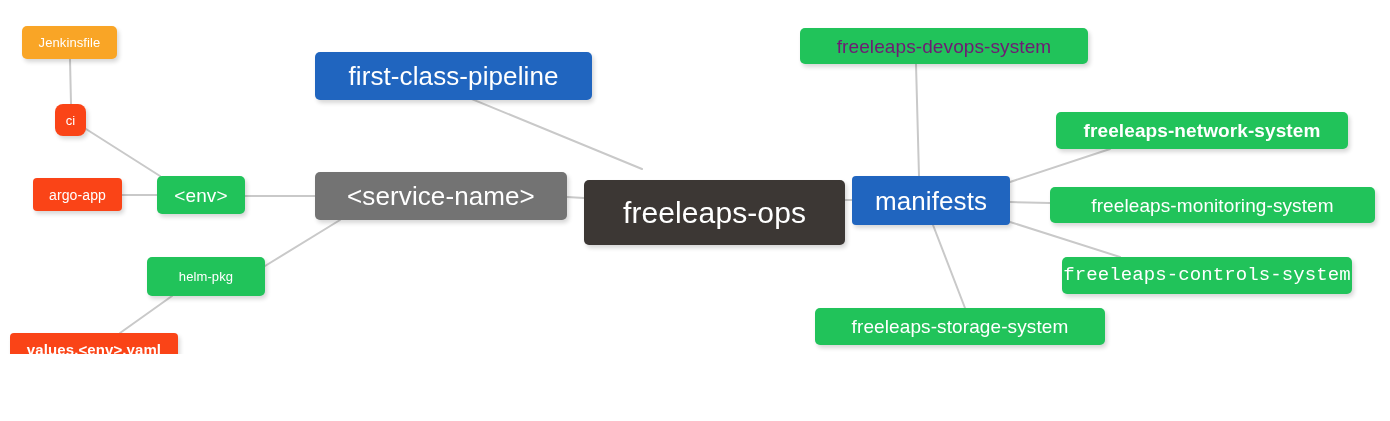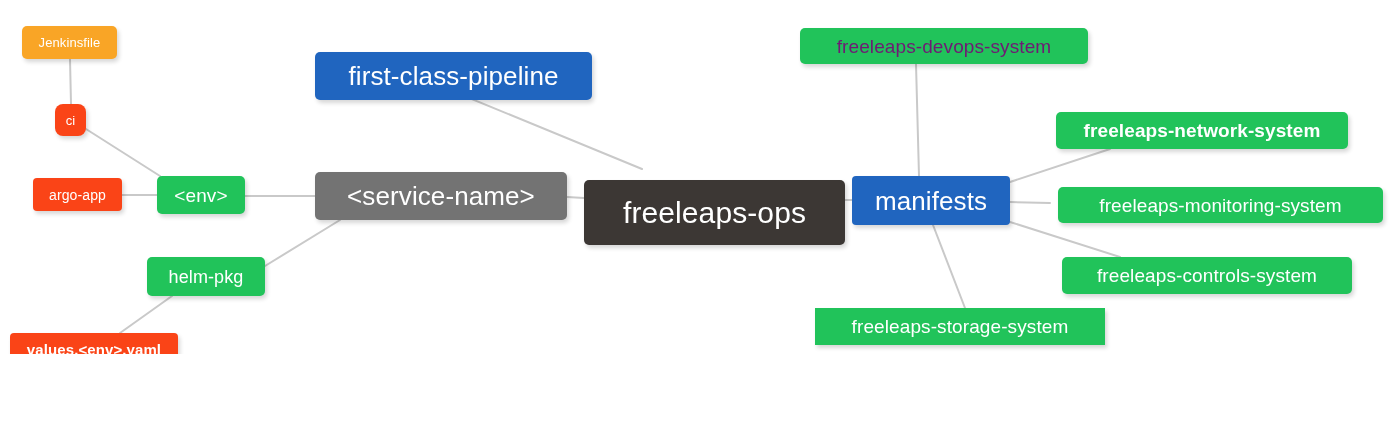--- a/index.html
+++ b/index.html
@@ -74,44 +74,44 @@
       </div>
       <div class="node" style="left: 33px; top: 178px; width: 89px; height: 33px; background: rgb(250, 68, 23); font-size: 14px; border-radius: 4px; color: rgb(255, 255, 255);">
         <span class="node-label">argo-app</span>
       </div>
       <div class="node" style="left: 157px; top: 176px; width: 88px; height: 38px; background: rgb(33, 195, 90); font-size: 19px; border-radius: 5px; color: rgb(255, 255, 255); text-align: right;">
         <span class="node-label">&lt;env&gt;</span>
       </div>
       <div class="node" style="left: 10px; top: 333px; width: 168px; height: 33px; background: rgb(250, 68, 23); font-size: 15px; border-radius: 4px; color: rgb(255, 255, 255); font-weight: bold;">
         <span class="node-label">values.&lt;env&gt;.yaml</span>
       </div>
-      <div class="node" style="left: 147px; top: 257px; width: 118px; height: 39px; background: rgb(33, 195, 90); font-size: 18px; border-radius: 5px; color: rgb(255, 255, 255);">
+      <div class="node" style="left: 147px; top: 257px; width: 118px; height: 39px; background: rgb(33, 195, 90); font-size: 13px; border-radius: 5px; color: rgb(255, 255, 255);">
         <span class="node-label">helm-pkg</span>
       </div>
       <div class="node" style="left: 315px; top: 38px; width: 277px; height: 48px; background: rgb(32, 101, 191); font-size: 26px; border-radius: 5px; color: rgb(255, 255, 255); margin-top: 14px;">
         <span class="node-label">first-class-pipeline</span>
       </div>
       <div class="node" style="left: 315px; top: 172px; width: 252px; height: 48px; background: #737373; font-size: 26px; border-radius: 5px; color: rgb(255, 255, 255);">
         <span class="node-label">&lt;service-name&gt;</span>
       </div>
       <div class="node" style="left: 584px; top: 180px; width: 261px; height: 65px; background: rgb(60, 55, 52); font-size: 30px; border-radius: 5px; color: rgb(255, 255, 255);">
         <span class="node-label">freeleaps-ops</span>
       </div>
       <div class="node" style="left: 852px; top: 176px; width: 158px; height: 49px; background: rgb(32, 101, 191); font-size: 26px; border-radius: 4px; color: rgb(255, 255, 255);">
         <span class="node-label">manifests</span>
       </div>
       <div class="node" style="left: 800px; top: 28px; width: 288px; height: 36px; background: rgb(33, 195, 90); font-size: 19px; border-radius: 5px; color: #701a75;">
         <span class="node-label">freeleaps-devops-system</span>
       </div>
       <div class="node" style="left: 1056px; top: 112px; width: 292px; height: 37px; background: rgb(33, 195, 90); font-size: 19px; border-radius: 5px; color: rgb(255, 255, 255); font-weight: bold;">
         <span class="node-label">freeleaps-network-system</span>
       </div>
-      <div class="node" style="left: 1050px; top: 187px; width: 325px; height: 36px; background: rgb(33, 195, 90); font-size: 19px; border-radius: 5px; color: rgb(255, 255, 255); margin-left: 8px;">
+      <div class="node" style="left: 1050px; top: 187px; width: 325px; height: 36px; background: rgb(33, 195, 90); font-size: 19px; border-radius: 5px; color: rgb(255, 255, 255);">
         <span class="node-label">freeleaps-monitoring-system</span>
       </div>
-      <div class="node" style="left: 1062px; top: 257px; width: 290px; height: 37px; background: rgb(33, 195, 90); font-size: 19px; border-radius: 5px; color: rgb(255, 255, 255);">
+      <div class="node" style="left: 1062px; top: 257px; width: 290px; height: 37px; background: rgb(33, 195, 90); font-size: 19px; border-radius: 5px; color: rgb(255, 255, 255); font-family: Liberation Mono, monospace;">
         <span class="node-label">freeleaps-controls-system</span>
       </div>
-      <div class="node" style="left: 815px; top: 308px; width: 290px; height: 37px; background: rgb(33, 195, 90); font-size: 19px; border-radius: 0; color: rgb(255, 255, 255);">
+      <div class="node" style="left: 815px; top: 308px; width: 290px; height: 37px; background: rgb(33, 195, 90); font-size: 19px; border-radius: 5px; color: rgb(255, 255, 255);">
         <span class="node-label">freeleaps-storage-system</span>
       </div>
     </div>
 </div>
 
 </body></html>

